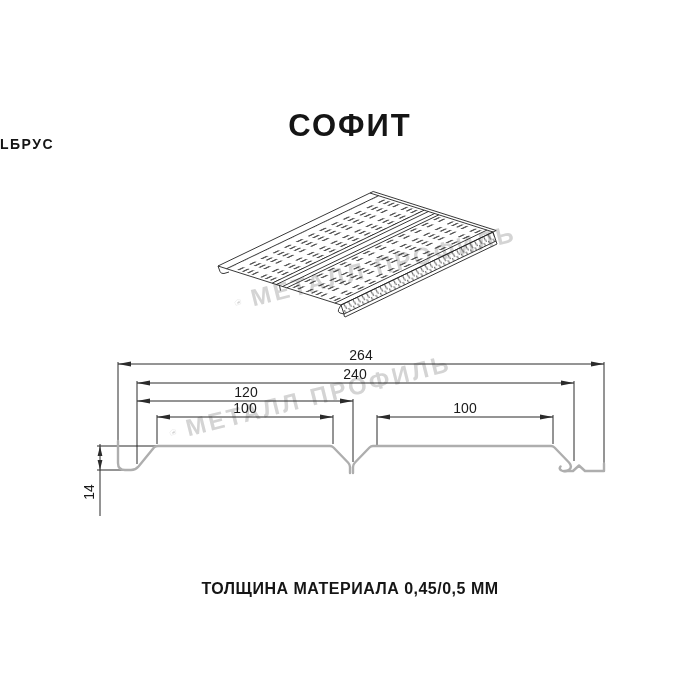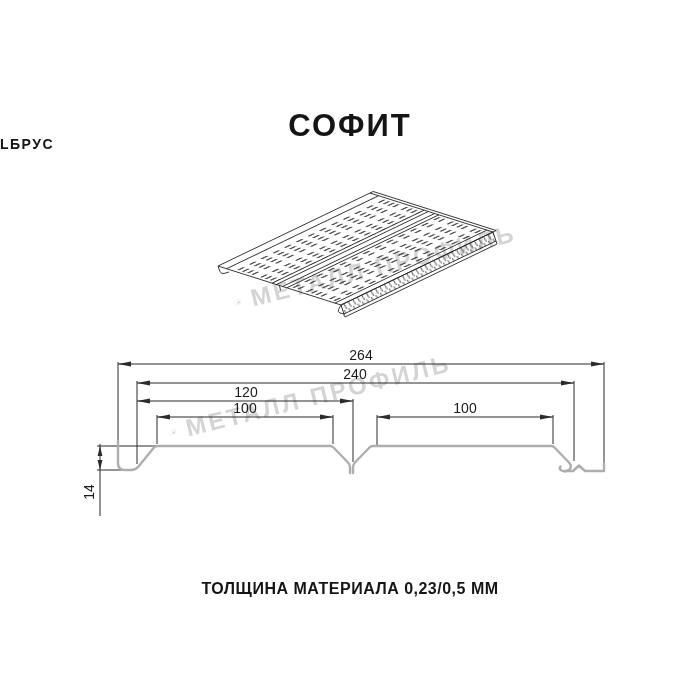--- a/index.html
+++ b/index.html
@@ -148,15 +148,15 @@
     <g text-anchor="middle">
       <text class="dim-text" x="361" y="360">264</text>
       <text class="dim-text" x="355" y="379">240</text>
       <text class="dim-text" x="246" y="397">120</text>
       <text class="dim-text" x="245" y="413">100</text>
       <text class="dim-text" x="465" y="413">100</text>
       <text class="dim-text" x="90" y="496" transform="rotate(-90 90 492)">14</text>
     </g>
   </svg>
 
-  <div class="footer">ТОЛЩИНА МАТЕРИАЛА 0,23/0,5 ММ</div>
+  <div class="footer">ТОЛЩИНА МАТЕРИАЛА 0,45/0,5 ММ</div>
 
 </div>
 
 </body></html>

